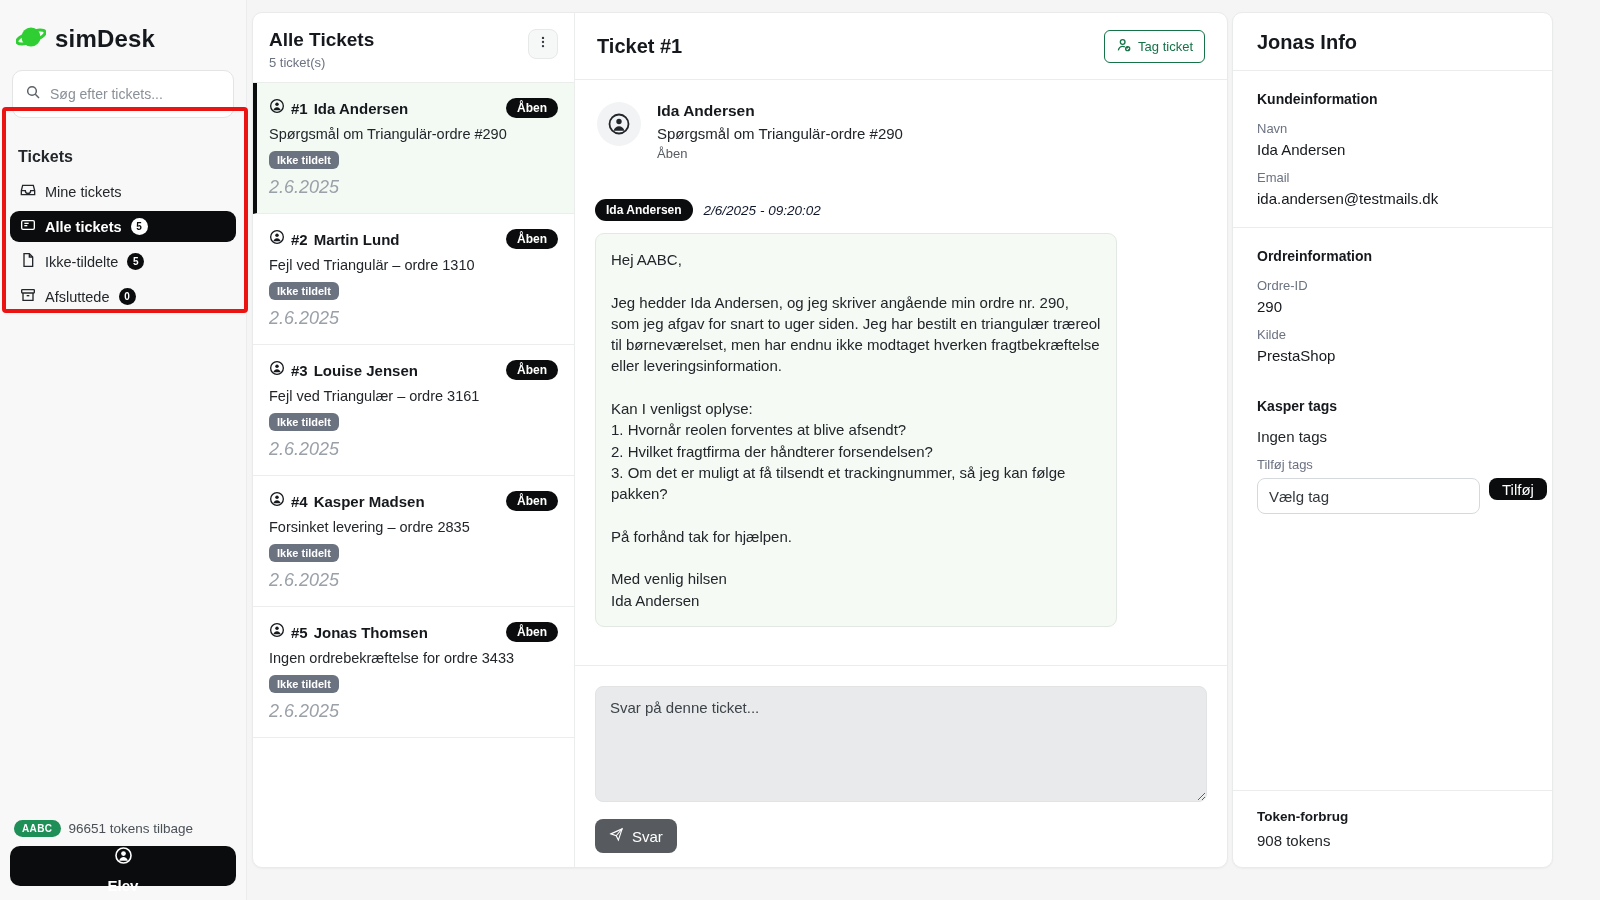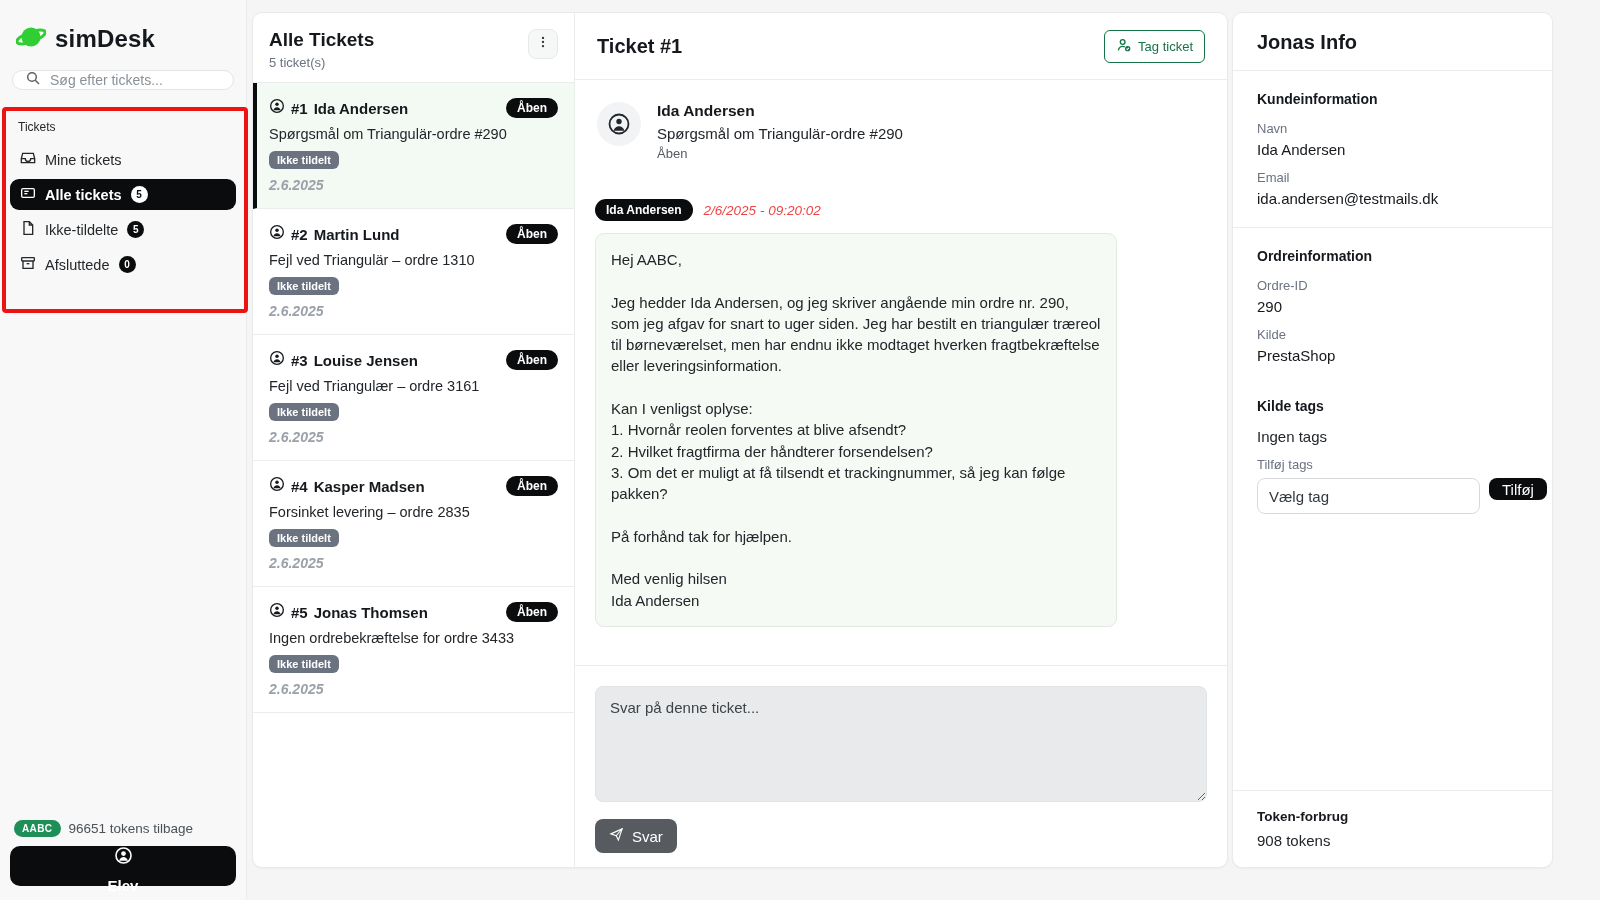--- a/index.html
+++ b/index.html
@@ -10,24 +10,24 @@
   .app { display:flex; width:1600px; height:900px; }
   .sidebar { width:247px; height:900px; background:#f7f8f7; border-right:1px solid #ebedec; padding:16px 10px 14px 10px; display:flex; flex-direction:column; position:relative; }
   .cards { position:absolute; left:252px; top:12px; height:856px; display:flex; }
   .card { background:#fff; border:1px solid #e9ebea; border-radius:10px; box-shadow:0 1px 2px rgba(0,0,0,.04); overflow:hidden; }
   .card-main { width:976px; display:flex; }
   .card-info { width:321px; margin-left:4px; display:flex; flex-direction:column; }
 
   
   .logo-row { display:flex; align-items:center; gap:9px; padding:6px 6px 14px 6px; }
   .logo-row .brand { font-size:24px; font-weight:bold; letter-spacing:.2px; color:#15181c; }
-  .searchbox { display:flex; align-items:center; gap:9px; background:#fff; border:1px solid #e3e5e4; border-radius:10px; height:20px; padding:0 12px; margin:0 2px 26px 2px; }
+  .searchbox { display:flex; align-items:center; gap:9px; background:#fff; border:1px solid #e3e5e4; border-radius:10px; height:48px; padding:0 12px; margin:0 2px 26px 2px; }
   .searchbox input { border:none; outline:none; background:transparent; font-size:14px; color:#333; width:100%; font-family:inherit; }
   .searchbox input::placeholder { color:#8a9097; }
-  .nav-section-title { font-size:12px; font-weight:normal; color:#24272b; padding:4px 8px 10px 8px; }
+  .nav-section-title { font-size:16px; font-weight:bold; color:#24272b; padding:4px 8px 10px 8px; }
   .nav { display:flex; flex-direction:column; gap:4px; }
   .nav-item { display:flex; align-items:center; gap:9px; font-size:14.5px; color:#24272b; padding:6px 10px; border-radius:9px; cursor:pointer; }
   .nav-item svg { flex:0 0 auto; }
   .nav-item.active { background:#0b0c0d; color:#fff; font-weight:bold; }
   .badge-dark { display:inline-flex; align-items:center; justify-content:center; min-width:17px; height:17px; border-radius:50%; background:#0b0c0d; color:#fff; font-size:10px; font-weight:bold; }
   .nav-item.active .badge-dark { background:#fff; color:#0b0c0d; }
   .sidebar-spacer { flex:1; }
   .token-row { display:flex; align-items:center; gap:8px; padding:0 4px 9px 4px; }
   .pill-green { background:#1d8f57; color:#fff; font-size:10px; font-weight:bold; letter-spacing:.4px; border-radius:10px; padding:3px 8px; }
   .tokens-left { font-size:13.5px; color:#4b5157; }
@@ -42,37 +42,37 @@
   .list-title { font-size:19px; font-weight:bold; color:#15181c; }
   .list-count { font-size:13px; color:#6b7280; margin-top:4px; }
   .kebab-btn { width:30px; height:30px; border-radius:8px; background:#f6f7f7; border:1px solid #e7e9e8; display:flex; align-items:center; justify-content:center; cursor:pointer; }
   .ticket-item { padding:15px 16px; border-bottom:1px solid #eceeed; cursor:pointer; }
   .ticket-item.selected { background:#f3faf4; border-left:4px solid #0b0c0d; padding-left:12px; }
   .ti-top { display:flex; align-items:center; gap:6px; }
   .ti-name { font-size:15px; font-weight:bold; color:#15181c; }
   .ti-status { margin-left:auto; background:#0b0c0d; color:#fff; font-size:12px; font-weight:bold; border-radius:999px; padding:3px 11px; }
   .ti-subject { font-size:14.5px; color:#22262a; margin-top:8px; }
   .ti-badge { display:inline-block; background:#6b7280; color:#fff; font-size:11px; font-weight:bold; border-radius:6px; padding:3px 8px; margin-top:9px; }
-  .ti-date { font-size:14px; font-style:italic; color:#9aa1a8; margin-top:8px;font-weight:bold; }
+  .ti-date { font-size:18px; font-style:italic; color:#9aa1a8; margin-top:8px; }
 
   
   .conv-col { flex:1; display:flex; flex-direction:column; }
   .conv-header { display:flex; align-items:center; justify-content:space-between; padding:0 22px; height:67px; border-bottom:1px solid #ebedec; flex:0 0 auto; }
   .conv-title { font-size:20px; font-weight:bold; color:#15181c; }
   .tag-btn { display:flex; align-items:center; gap:6px; border:1px solid #157347; color:#157347; background:#fff; border-radius:6px; padding:6px 11px; font-size:13px; cursor:pointer; font-family:inherit; }
   .conv-body { flex:1; padding:22px 20px; overflow:hidden; }
   .cust-row { display:flex; gap:16px; align-items:flex-start; padding-left:2px; }
   .avatar { width:44px; height:44px; border-radius:50%; background:#f2f3f4; display:flex; align-items:center; justify-content:center; }
   .cust-name { font-size:15.5px; font-weight:bold; color:#15181c; }
   .cust-subject { font-size:15px; color:#22262a; margin-top:5px; }
   .cust-status { font-size:13px; color:#555b61; margin-top:4px; }
   .msg-block { margin-top:38px; }
   .msg-meta { display:flex; align-items:center; gap:11px; }
   .author-pill { background:#0b0c0d; color:#fff; font-size:12px; font-weight:bold; border-radius:999px; padding:4px 11px; }
-  .msg-time { font-size:13.5px; font-style:italic; color:#ef4444; }
+  .msg-time { font-size:13.5px; font-style:italic; color:#0f172a; }
   .msg-bubble { margin-top:12px; width:522px; background:#f5faf5; border:1px solid #e2e8e2; border-radius:9px; padding:15px 15px; font-size:15px; line-height:1.42; color:#22262a; white-space:pre-wrap; }
   .reply-sec { border-top:1px solid #ebedec; padding:20px 20px 14px 20px; flex:0 0 auto; }
   .reply-area { width:612px; height:116px; background:#e9eaeb; border:1px solid #e2e3e4; border-radius:8px; padding:12px 14px; font-size:15px; color:#2c3136; font-family:inherit; resize:vertical; outline:none; display:block; }
   .reply-area::placeholder { color:#3d4348; }
   .reply-btn { margin-top:17px; display:inline-flex; align-items:center; gap:8px; background:#575b5f; color:#fff; border:none; border-radius:8px; padding:8px 14px; font-size:15px; cursor:pointer; font-family:inherit; }
 
   
   .info-header { padding:18px 24px 16px 24px; border-bottom:1px solid #ebedec; }
   .info-title { font-size:20px; font-weight:bold; color:#15181c; }
   .info-sec { padding:20px 24px; border-bottom:1px solid #ebedec; }
@@ -369,21 +369,21 @@
 
       <div class="info-sec-noline">
         <div class="sec-title">Ordreinformation</div>
         <div class="fld-label">Ordre-ID</div>
         <div class="fld-value">290</div>
         <div class="fld-label">Kilde</div>
         <div class="fld-value">PrestaShop</div>
       </div>
 
       <div class="info-sec-noline" style="padding-top:34px;">
-        <div class="sec-title">Kilde tags</div>
+        <div class="sec-title">Kasper tags</div>
         <div class="tags-empty">Ingen tags</div>
         <div class="muted-line">Tilføj tags</div>
         <div class="tag-add-row">
           <input type="text" class="tag-input" placeholder="Vælg tag" style="">
           <button class="tag-add-btn">Tilføj</button>
         </div>
       </div>
 
       <div class="info-spacer"></div>
 

